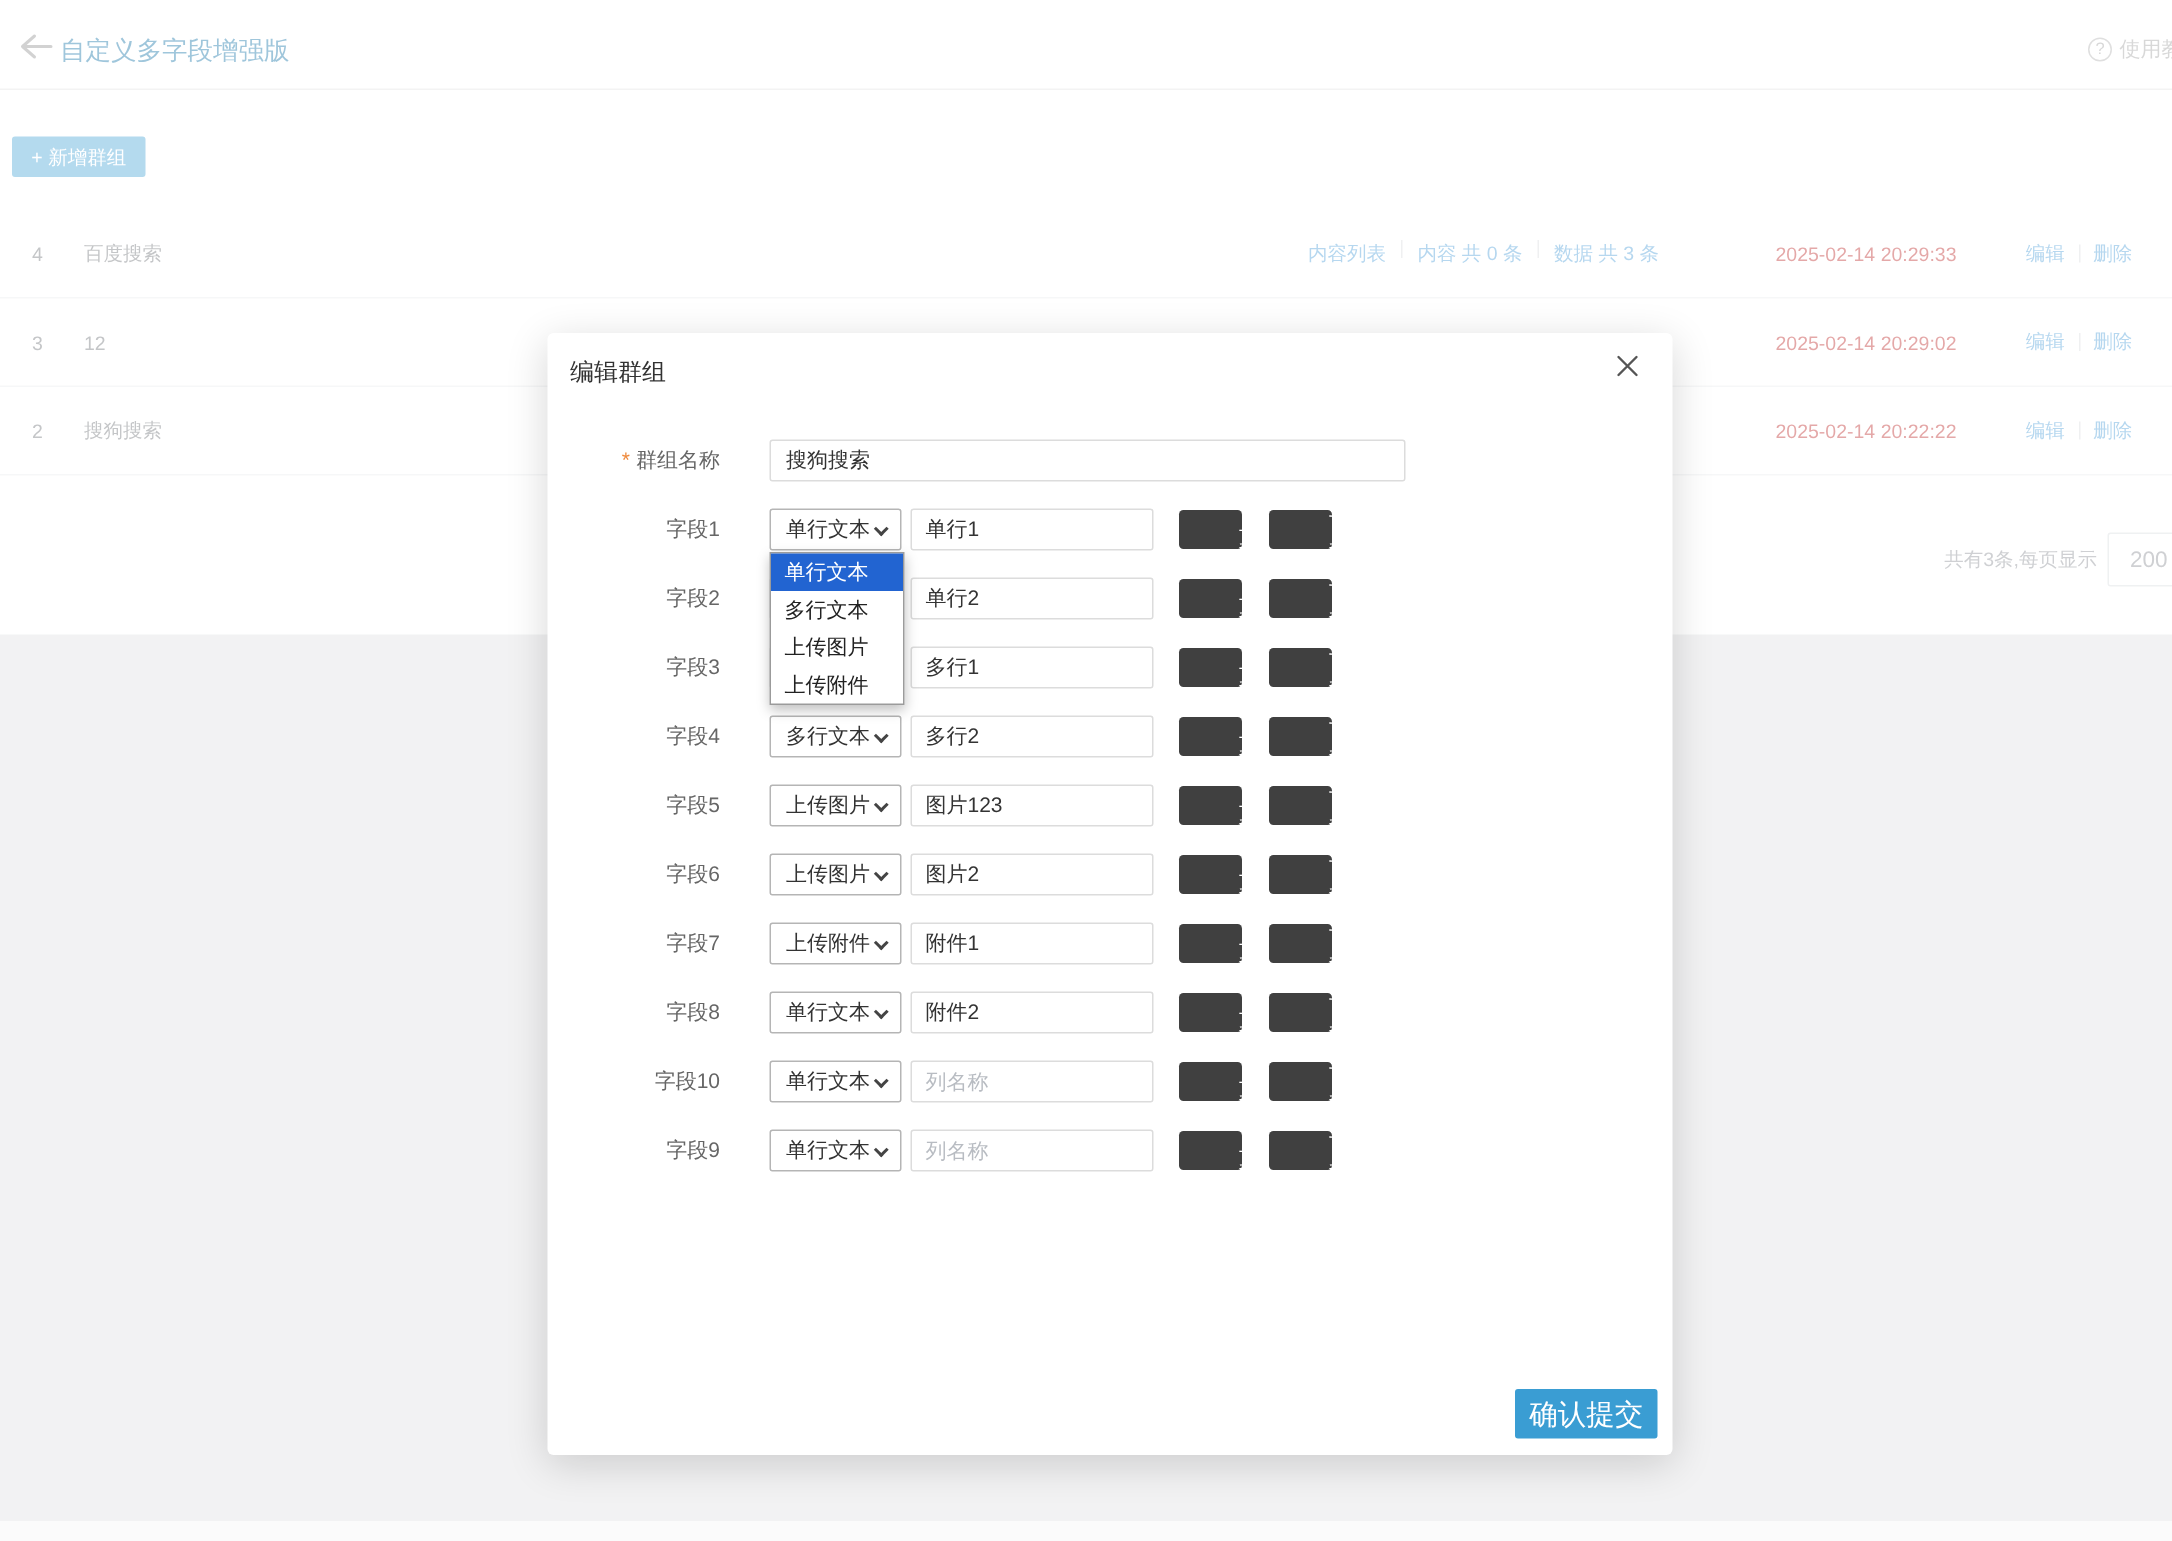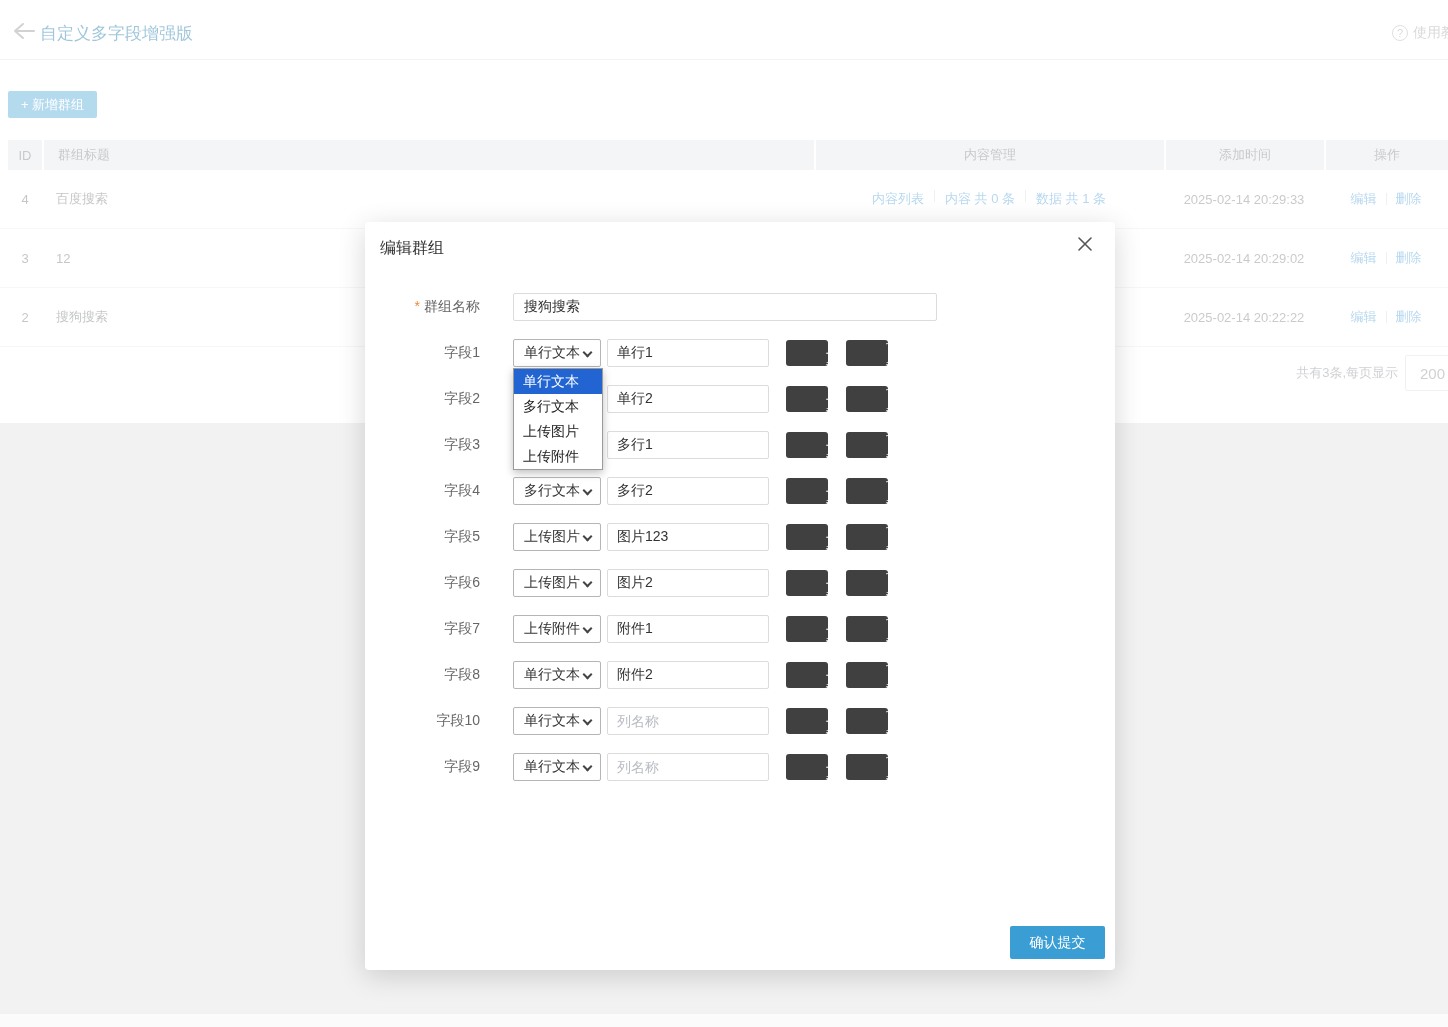--- a/index.html
+++ b/index.html
@@ -27,21 +27,21 @@
   
   .tbl { position:absolute; left:0; top:140px; width:1448px; font-size:13px; }
   .tbl-row, .tbl-head { display:flex; padding-left:8px; align-items:center; }
   .tbl-head { height:30px; }
   .tbl-head .cell { background:#e2e4e6; color:#6b7077; height:30px; display:flex; align-items:center; }
   .tbl-head .cell + .cell { border-left:2px solid #fff; }
   .tbl-row { height:59px; border-bottom:1px solid #e8eaec; color:#65696e; }
   .c-id    { width:34px; justify-content:center; display:flex; }
   .c-title { flex:1; padding-left:14px; display:flex; align-items:center; }
   .c-mng   { width:350px; justify-content:center; display:flex; align-items:flex-start; gap:10px; }
-  .c-time  { width:160px; justify-content:center; display:flex; color:#737373; }
+  .c-time  { width:160px; justify-content:center; display:flex; color:#b91c1c; }
   .c-ops   { width:124px; justify-content:center; display:flex; align-items:center; gap:9px; }
   .lnk { color:#3f97d6; cursor:pointer; }
   .vdiv { width:1px; height:12px; background:#d4d7db; }
 
   .pager { position:absolute; left:5px; top:347px; width:1448px; height:53px; }
   .pager-text { position:absolute; right:55px; top:17px; font-size:13px; color:#81858c; }
   .pager-select { position:absolute; left:1400px; top:8px; width:62px; height:36px;
     border:1px solid #d6d9dc; border-radius:2px; background:#fff; display:flex; align-items:center;
     padding-left:14px; gap:9px; color:#81858c; font-size:15px; cursor:pointer; }
 
@@ -77,21 +77,21 @@
   .mv-dn { margin-left:18px; }
   .mv-btn { width:42px; height:26px; background:#404040; color:#fff; font-size:13px;
     border:none; border-radius:3px; cursor:pointer;padding-left:40px; }
 
   .dd-pop { position:absolute; left:148px; top:146px; width:90px; background:#fff;
     border:1px solid #9b9b9b; box-shadow:0 3px 8px rgba(0,0,0,0.25); z-index:30; }
   .dd-opt { height:25px; line-height:25px; padding-left:9px; font-size:14px; color:#222; cursor:pointer; }
   .dd-opt.selected { background:#2264d1; color:#fff; }
 
   .submit-btn { position:absolute; right:10px; bottom:11px; width:95px; height:33px;
-    background:#3a9dd3; color:#fff; font-size:14px; border:none; border-radius:2px; cursor:pointer; }
+    background:#3a9dd3; color:#fff; font-size:19px; border:none; border-radius:2px; cursor:pointer; }
 </style>
 </head>
 <body>
 
 <div class="page">
   <div class="page-white"></div>
   <div class="page-gray"></div>
   <div class="page-strip"></div>
 
   <div class="top-header">
@@ -103,37 +103,30 @@
     <span class="page-title">自定义多字段增强版</span>
     <span class="help-area">
       <span class="help-circle">?</span>
       <span>使用教程</span>
     </span>
   </div>
 
   <button class="add-btn">+ 新增群组</button>
 
   <div class="tbl">
-    <div class="tbl-head">
-      <div class="cell c-id">ID</div>
-      <div class="cell c-title">群组标题</div>
-      <div class="cell c-mng">内容管理</div>
-      <div class="cell c-time">添加时间</div>
-      <div class="cell c-ops">操作</div>
-    </div>
 
     <div class="tbl-row">
       <div class="c-id">4</div>
       <div class="c-title">百度搜索</div>
       <div class="c-mng">
         <span class="lnk">内容列表</span>
         <span class="vdiv"></span>
         <span class="lnk">内容 共 0 条</span>
         <span class="vdiv"></span>
-        <span class="lnk">数据 共 1 条</span>
+        <span class="lnk">数据 共 3 条</span>
       </div>
       <div class="c-time">2025-02-14 20:29:33</div>
       <div class="c-ops">
         <span class="lnk">编辑</span>
         <span class="vdiv"></span>
         <span class="lnk">删除</span>
       </div>
     </div>
 
     <div class="tbl-row">

